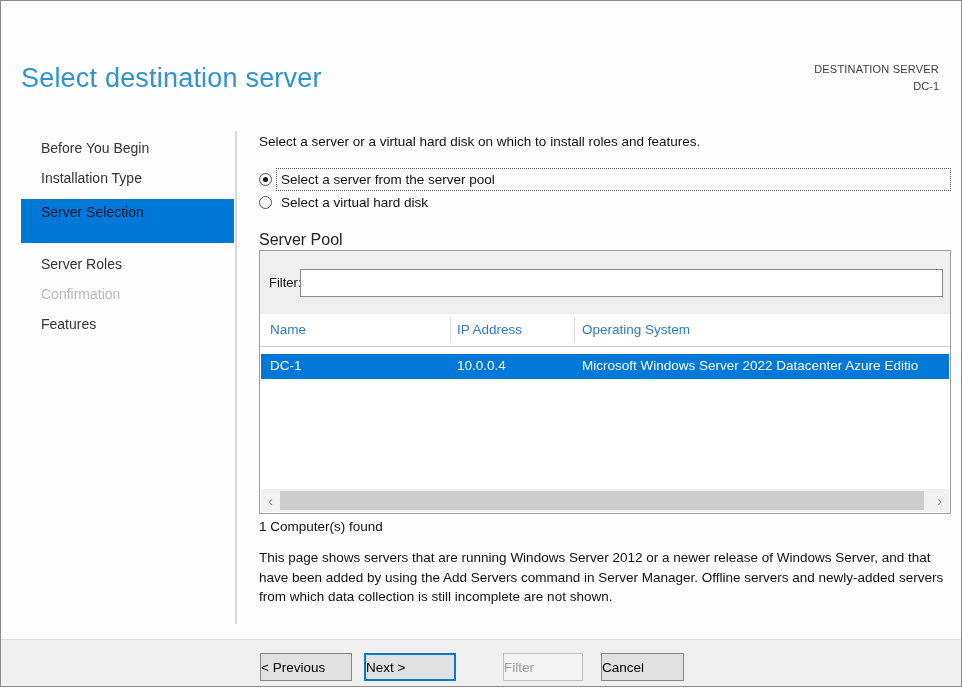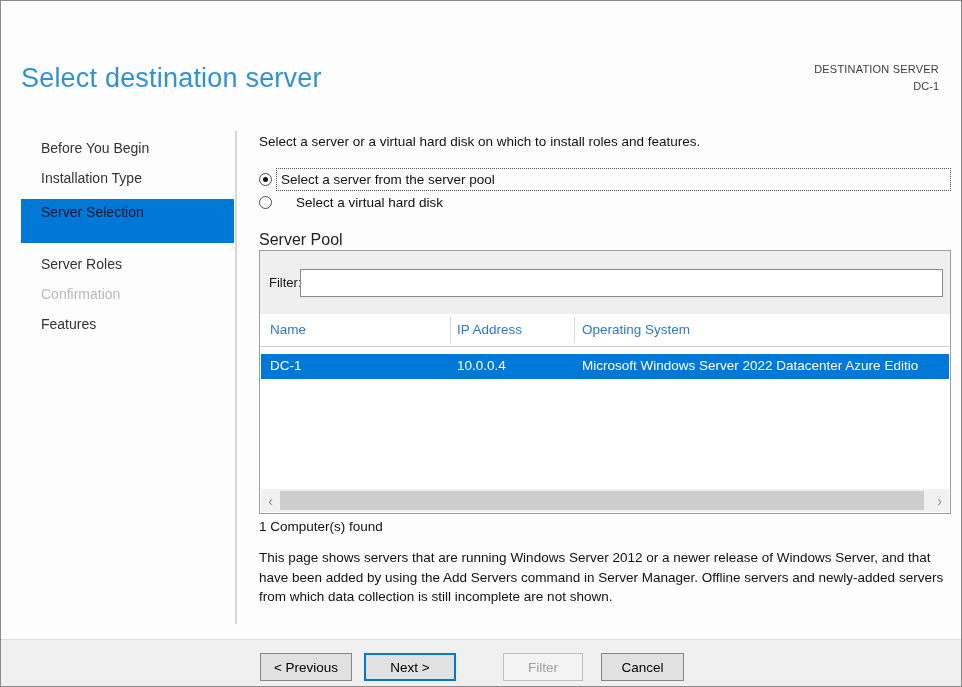--- a/index.html
+++ b/index.html
@@ -62,21 +62,21 @@
   .radio-circle {
     width:13px; height:13px; border:1px solid #4d4d4d; border-radius:50%;
     background:#fff; flex:0 0 auto; position:relative; margin-right:2px;
   }
   .radio-circle.checked::after {
     content:""; position:absolute; left:3px; top:3px; width:5px; height:5px;
     border-radius:50%; background:#111;
   }
   .focus-box { flex:1; border:1px dotted #555; padding:1px 0 2px 4px; margin-left:2px; }
   .radio-label { font-size:13.5px; color:#111; }
-  .radio-row.second .radio-label { margin-left:22px; }
+  .radio-row.second .radio-label { margin-left:7px; }
 
   .pool-title { position:absolute; top:230px; left:0; font-size:16px; color:#222; }
 
   .pool-panel {
     position:absolute; top:249px; left:0; width:692px; height:264px;
     border:1px solid #9d9d9d; background:#ffffff;
   }
   .filter-strip { position:relative; height:63px; background:#efefef; }
   .filter-label { position:absolute; left:9px; top:24px; font-size:13px; color:#111; }
   .filter-input {
@@ -120,21 +120,21 @@
   }
 
   
   .footer {
     position:absolute; left:0; right:0; bottom:0; height:47px;
     background:#f0f0f0; border-top:1px solid #dfdfdf;
   }
   .btn {
     position:absolute; top:13px; height:28px; background:#e1e1e1;
     border:1px solid #858585; font:13.5px "Liberation Sans",sans-serif;
-    color:#000; text-align:center; cursor:pointer; padding:0;
+    color:#000; text-align:left; cursor:pointer; padding:0;
   }
   .btn.prev    { left:259px; width:92px; }
   .btn.next    { left:363px; width:92px; border:2px solid #0078d7; }
   .btn.install { left:502px; width:80px; background:#f3f3f3; border:1px solid #c0c0c0; color:#a0a0a0; cursor:default; }
   .btn.cancel  { left:600px; width:83px; }
 </style>
 </head>
 <body>
 
 <div class="window">

